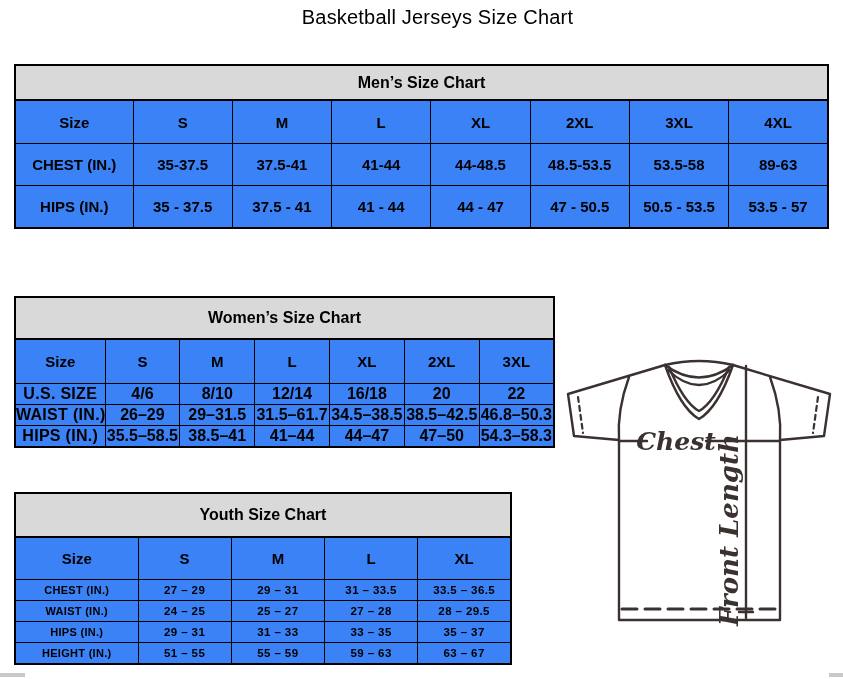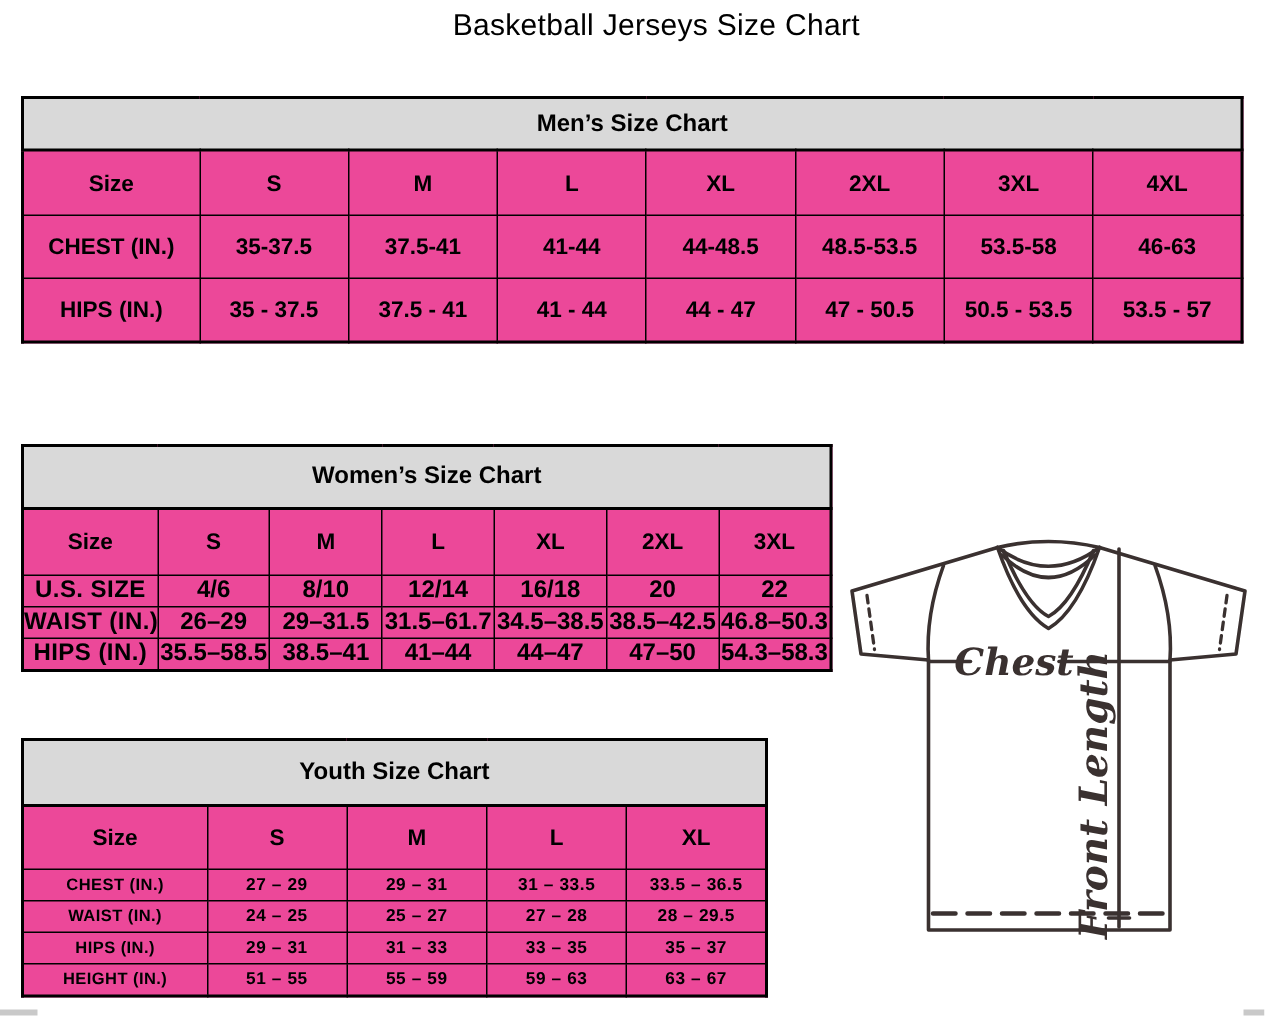--- a/index.html
+++ b/index.html
@@ -5,21 +5,21 @@
   html,body{margin:0;padding:0;}
   body{
     width:843px;height:679px;position:relative;background:#ffffff;
     font-family:"Liberation Sans",sans-serif;color:#000;overflow:hidden;
   }
   .page-title{
     position:absolute;top:6px;left:16px;width:100%;text-align:center;
     font-size:20px;font-weight:normal;letter-spacing:.2px;
   }
   table.size-table{
-    position:absolute;border-collapse:collapse;table-layout:fixed;background:#ec4899;
+    position:absolute;border-collapse:collapse;table-layout:fixed;background:#3b82f6;
     border:2px solid #000;
   }
   table.size-table td{
     border:1px solid #000;text-align:center;vertical-align:middle;
     font-weight:bold;padding:0;overflow:hidden;white-space:nowrap;
   }
   table.size-table tr.band td{
     background:#d9d9d9;border:2px solid #000;font-size:16px;
   }
   
@@ -82,21 +82,21 @@
         <td>4XL</td>
       </tr>
       <tr class="data">
         <td class="rowlabel">CHEST (IN.)</td>
         <td>35-37.5</td>
         <td>37.5-41</td>
         <td>41-44</td>
         <td>44-48.5</td>
         <td>48.5-53.5</td>
         <td>53.5-58</td>
-        <td>46-63</td>
+        <td>89-63</td>
       </tr>
       <tr class="data">
         <td class="rowlabel">HIPS (IN.)</td>
         <td>35 - 37.5</td>
         <td>37.5 - 41</td>
         <td>41 - 44</td>
         <td>44 - 47</td>
         <td>47 - 50.5</td>
         <td>50.5 - 53.5</td>
         <td>53.5 - 57</td>

